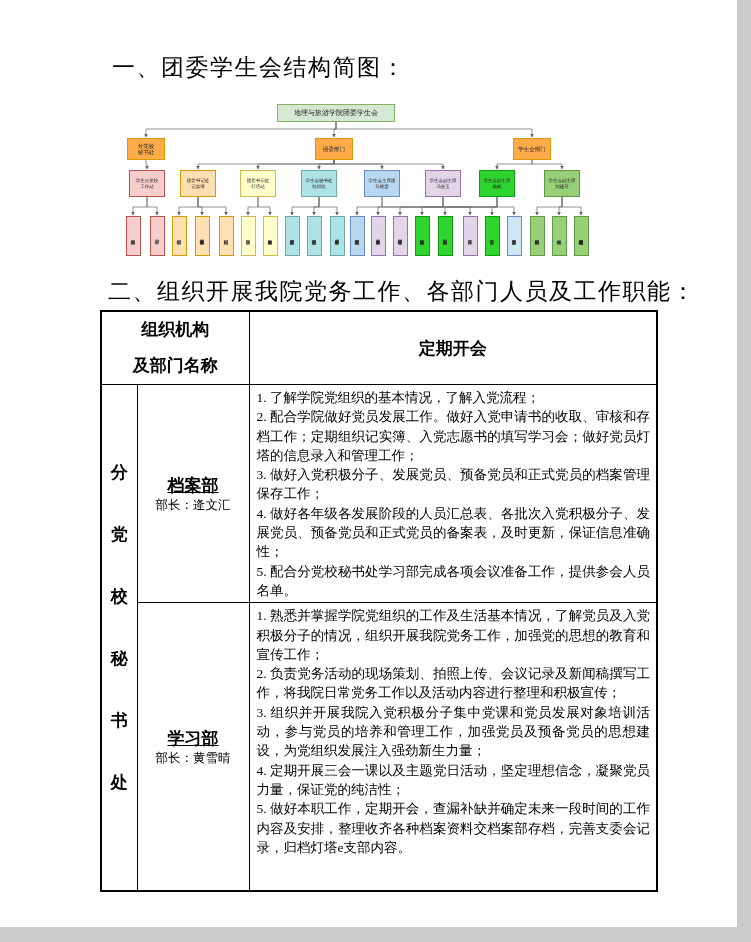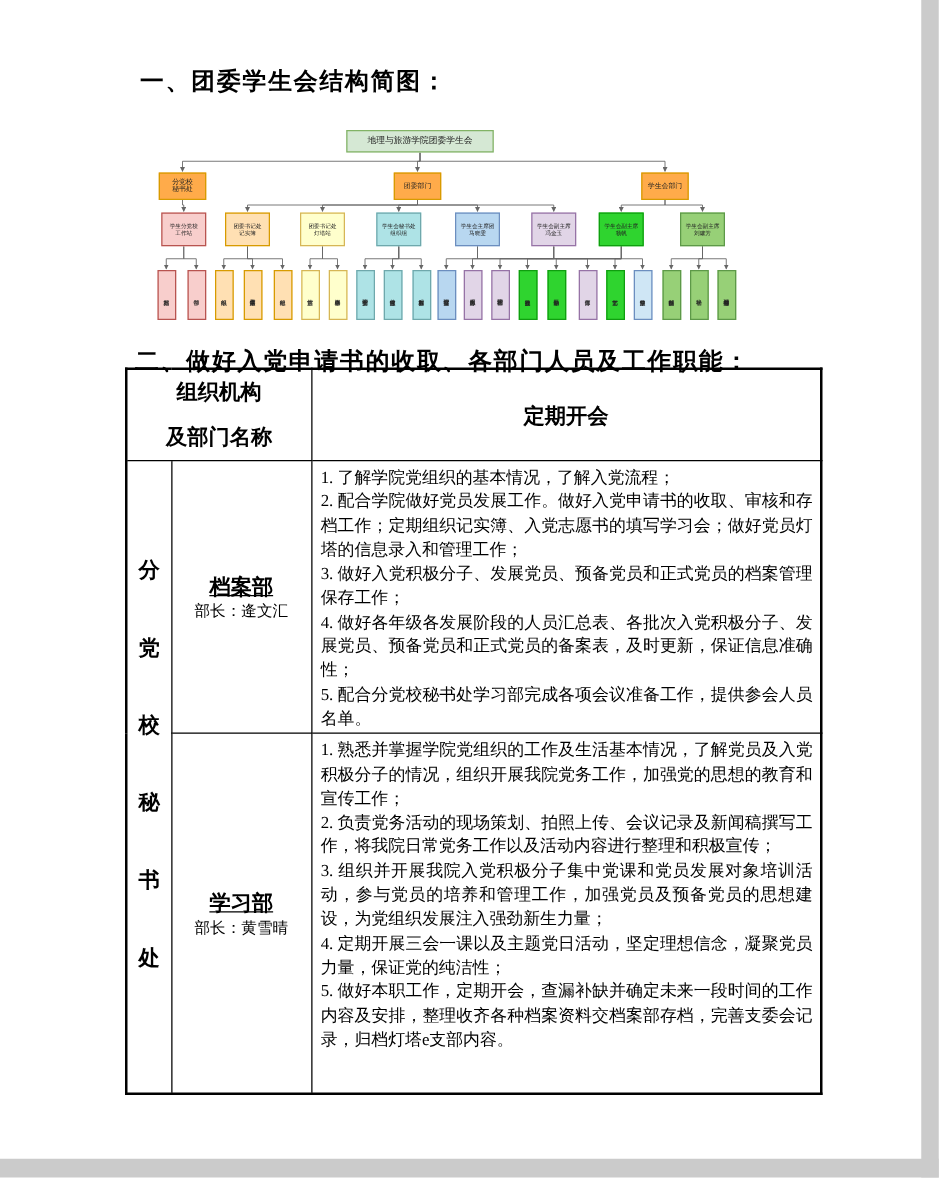--- a/index.html
+++ b/index.html
@@ -5,21 +5,21 @@
   html,body{margin:0;padding:0;}
   body{
     width:751px;height:942px;background:#ffffff;position:relative;overflow:hidden;
     font-family:"Liberation Serif","DejaVu Serif",serif;color:#000;
   }
   .page-edge-right{position:absolute;top:0;right:0;width:14px;height:942px;background:#cbcbcb;}
   .page-edge-bottom{position:absolute;left:0;bottom:0;width:751px;height:15px;background:#cbcbcb;}
 
   .h-title{
     position:absolute;left:112px;font-family:"Liberation Sans","DejaVu Sans",sans-serif;
-    font-weight:bold;font-size:19px;letter-spacing:1.5px;white-space:nowrap;
+    font-weight:normal;font-size:23px;letter-spacing:1.5px;white-space:nowrap;
   }
   #title1{top:52px;}
   #title2{top:276px;left:108px;}
 
   
   #org-chart{position:absolute;left:100px;top:96px;width:560px;height:172px;}
   #org-chart svg{position:absolute;left:0;top:0;}
   .org-box{
     position:absolute;box-sizing:border-box;border:1px solid #999;
     display:flex;align-items:center;justify-content:center;text-align:center;
@@ -29,21 +29,21 @@
   .org-root{font-size:7px;}
   .org-l2{font-size:5.5px;}
   .org-l3{font-size:4.5px;}
   .org-leaf{
     font-size:4.5px;
     writing-mode:vertical-rl;text-orientation:upright;letter-spacing:0;
   }
 
   
   #org-table{
-    position:absolute;left:100px;top:294px;width:556px;border-collapse:collapse;
+    position:absolute;left:100px;top:310px;width:556px;border-collapse:collapse;
     table-layout:fixed;
     border-radius:19px;
   }
   #org-table td{border:1px solid #000;padding:0;vertical-align:middle;}
   #org-table{border:2px solid #000;}
   td.hdr{
     text-align:center;font-weight:bold;font-size:17px;
     font-family:"Liberation Serif","DejaVu Serif",serif;
   }
   td.hdr .two-line{line-height:36px;}
@@ -144,21 +144,21 @@
     <div class="org-box org-leaf" style="left: 314.5px; top: 120px; width: 15px; height: 40px; background: rgb(47, 212, 47); border-color: rgb(15, 158, 15);">社会实践部</div>
     <div class="org-box org-leaf" style="left: 337.5px; top: 120px; width: 15px; height: 40px; background: rgb(47, 212, 47); border-color: rgb(15, 158, 15);">勤工助学部</div>
     <div class="org-box org-leaf" style="left: 362.5px; top: 120px; width: 15px; height: 40px; background: rgb(225, 213, 231); border-color: rgb(150, 115, 166);">体育部</div>
     <div class="org-box org-leaf" style="left: 384.5px; top: 120px; width: 15px; height: 40px; background: rgb(47, 212, 47); border-color: rgb(15, 158, 15);">文艺部</div>
     <div class="org-box org-leaf" style="left: 406.5px; top: 120px; width: 15px; height: 40px; background: rgb(207, 230, 245); border-color: rgb(108, 142, 191);">学业监察部</div>
     <div class="org-box org-leaf" style="left: 429.5px; top: 120px; width: 15px; height: 40px; background: rgb(151, 208, 119); border-color: rgb(93, 153, 72);">科技创新部</div>
     <div class="org-box org-leaf" style="left: 451.5px; top: 120px; width: 15px; height: 40px; background: rgb(151, 208, 119); border-color: rgb(93, 153, 72);">秘书社</div>
     <div class="org-box org-leaf" style="left: 473.5px; top: 120px; width: 15px; height: 40px; background: rgb(151, 208, 119); border-color: rgb(93, 153, 72);">心理健康与学业部</div>
   </div>
 
-<div id="title2" class="h-title">二、做好入党申请书的收取、各部门人员及工作职能：</div>
+<div id="title2" class="h-title">二、组织开展我院党务工作、各部门人员及工作职能：</div>
 
 <table id="org-table">
   <colgroup>
       <col style="width:36px">
       <col style="width:112px">
       <col style="width:408px">
     </colgroup>
   <tbody>
       <tr style="height:72px">
     <td class="hdr" colspan="2">

